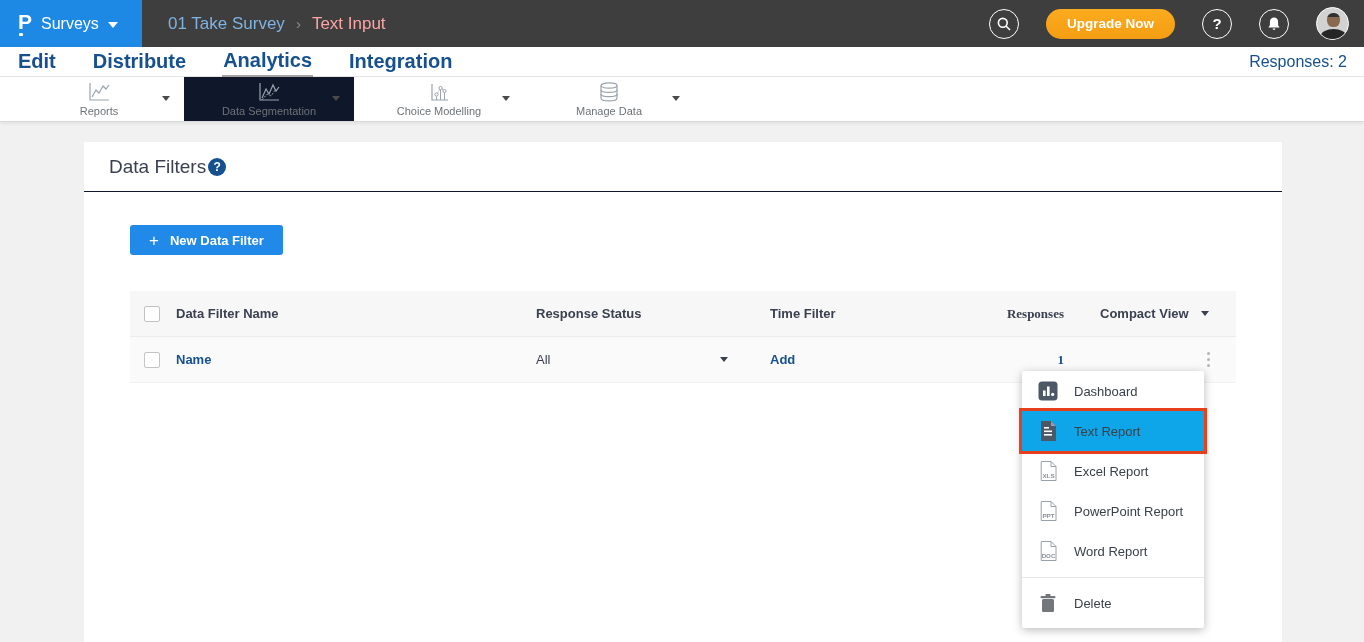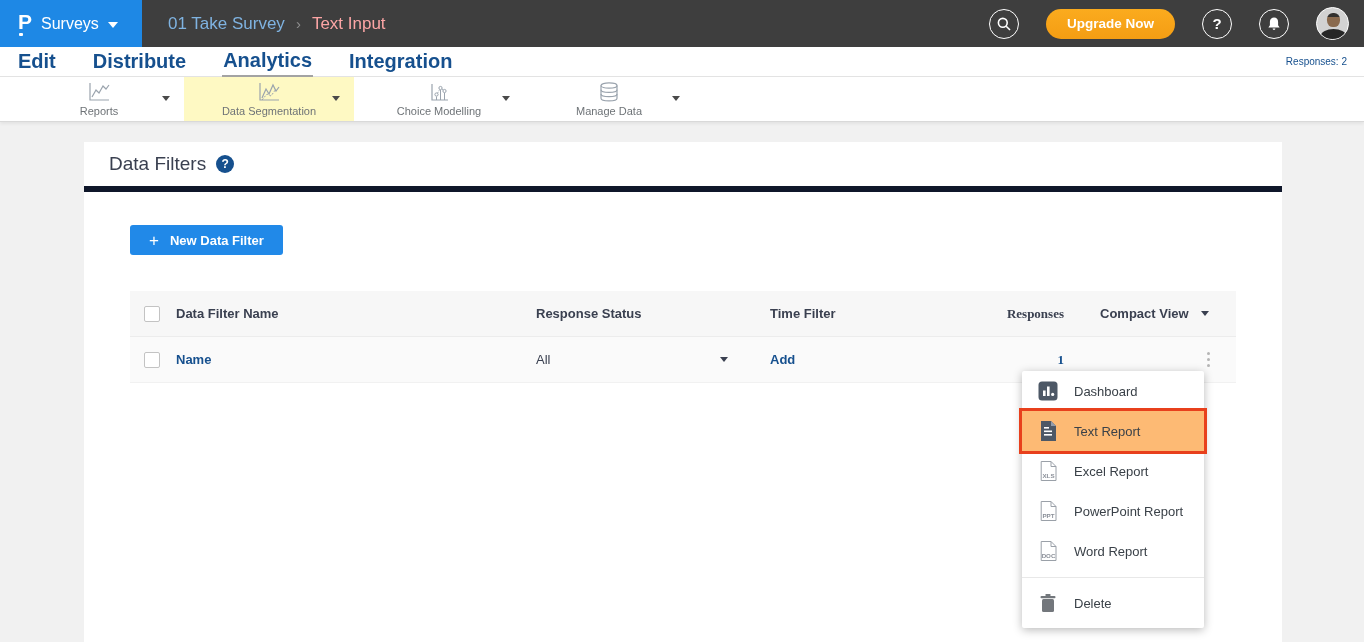--- a/index.html
+++ b/index.html
@@ -21,33 +21,33 @@
   .circle-btn { width:30px; height:30px; border:1.6px solid #fff; border-radius:50%; display:flex; align-items:center; justify-content:center; color:#fff; cursor:pointer; flex:none; font-size:15px; font-weight:bold; }
   .upgrade-btn { height:30px; padding:0 21px; border:none; border-radius:15px; background:linear-gradient(#fbab1e,#f49d13); color:#fff; font-weight:bold; font-size:13.5px; display:flex; align-items:center; cursor:pointer; font-family:inherit; }
   .avatar { width:33px; height:33px; border-radius:50%; border:1.5px solid #fff; background:#d2d2d2; position:relative; overflow:hidden; cursor:pointer; flex:none; }
   .avatar::before { content:""; position:absolute; top:5px; left:10px; width:13px; height:14px; border-radius:45%; background:linear-gradient(#32302e 30%, #8a6a4e 32%); }
   .avatar::after { content:""; position:absolute; bottom:-3px; left:4px; width:25px; height:13px; border-radius:50% 50% 0 0; background:#262626; }
 
   
   .tab-bar { height:30px; background:#fff; border-bottom:1px solid #e3e3e3; display:flex; align-items:center; padding:0 17px; }
   .tab { font-size:20px; font-weight:bold; color:#16508e; margin-right:35px; padding:3px 1px; cursor:pointer; }
   .tab.active { border-bottom:2px solid #a3a3a3; }
-  .responses-count { margin-left:auto; color:#16508e; font-size:10px;text-align:right; }
+  .responses-count { margin-left:auto; color:#16508e; font-size:16px;text-align:right; }
 
   
   .toolbar { height:45px; background:#fff; display:flex; border-bottom:1px solid #d9d9d9; box-shadow:0 2px 3px rgba(0,0,0,0.06); padding-left:14px; }
   .tool-item { width:170px; height:100%; position:relative; display:flex; flex-direction:column; align-items:center; justify-content:center; gap:2px; cursor:pointer; flex:none; }
-  .tool-item.active { background:#fef9c3; }
+  .tool-item.active { background:#0f172a; }
   .tool-label { font-size:11px; color:#6e7377; }
   .tool-caret { position:absolute; right:14px; top:19px; width:0; height:0; border-left:4.5px solid transparent; border-right:4.5px solid transparent; border-top:5.5px solid #4a4a4a; }
 
   
   .content { position:relative; height:520px; }
   .card { position:absolute; left:84px; top:20px; width:1198px; bottom:0; background:#fff; }
-  .card-header { height:50px; border-bottom:6px solid #0f172a; display:flex; align-items:center; padding:0 25px; gap:10px; }
+  .card-header { height:50px; border-bottom:1px solid #0f172a; display:flex; align-items:center; padding:0 25px; gap:2px; }
   .card-title { font-size:19px; color:#3a4050; }
   .help-badge { width:18px; height:18px; border-radius:50%; background:#16508e; color:#fff; font-size:12px; font-weight:bold; display:flex; align-items:center; justify-content:center; cursor:pointer; }
   .new-filter-btn { margin:33px 0 0 46px; height:30px; padding:0 19px; background:#2189e8; border:none; border-radius:3px; color:#fff; font-size:13px; font-weight:bold; display:flex; align-items:center; gap:11px; cursor:pointer; font-family:inherit; }
   .plus-glyph { font-size:17px; font-weight:normal; line-height:1; }
 
   
   .table { margin:36px 46px 0; }
   .t-row { display:flex; align-items:center; height:46px; }
   .t-head { background:#f7f7f7; border-bottom:1px solid #ececec; font-weight:bold; font-size:13px; color:#3a4050; }
   .t-body-row { background:#fafafa; border-bottom:1px solid #f1f1f1; font-size:13px; color:#3a4050; }
@@ -60,21 +60,21 @@
   .col-view.row-end { justify-content:flex-end; padding-right:22px; }
   .checkbox { width:16px; height:16px; border:1px solid #c3c3c3; border-radius:2px; background:#fff; cursor:pointer; }
   .link-blue { color:#16508e; font-weight:bold; cursor:pointer; }
   .caret-dark { width:0; height:0; border-left:4.5px solid transparent; border-right:4.5px solid transparent; border-top:5.5px solid #3a4050; }
   .kebab { display:flex; flex-direction:column; gap:2.5px; cursor:pointer; padding:4px; }
   .kebab i { width:3.5px; height:3.5px; border-radius:50%; background:#b5b5b5; }
 
   
   .context-menu { position:absolute; left:1022px; top:249px; width:182px; background:#fff; border-radius:2px; box-shadow:0 2px 10px rgba(0,0,0,0.28); z-index:10; padding-bottom:0; }
   .menu-item { height:40px; display:flex; align-items:center; padding-left:15px; gap:15px; font-size:13px; color:#3a4148; cursor:pointer; }
-  .menu-item.highlighted { background:#fdba74; box-shadow:0 0 0 3px #e8401c; position:relative; z-index:2; }
+  .menu-item.highlighted { background:#0ea5e9; box-shadow:0 0 0 3px #e8401c; position:relative; z-index:2; }
   .menu-divider { border-top:1px solid #e8e8e8; margin-top:6px; }
   .menu-item.delete-item { height:50px; }
   .menu-icon { width:22px; display:flex; justify-content:center; flex:none; }
 </style>
 </head>
 <body>
 
 <div class="header">
   <div class="logo-block">
     <span class="logo-p">P</span>

